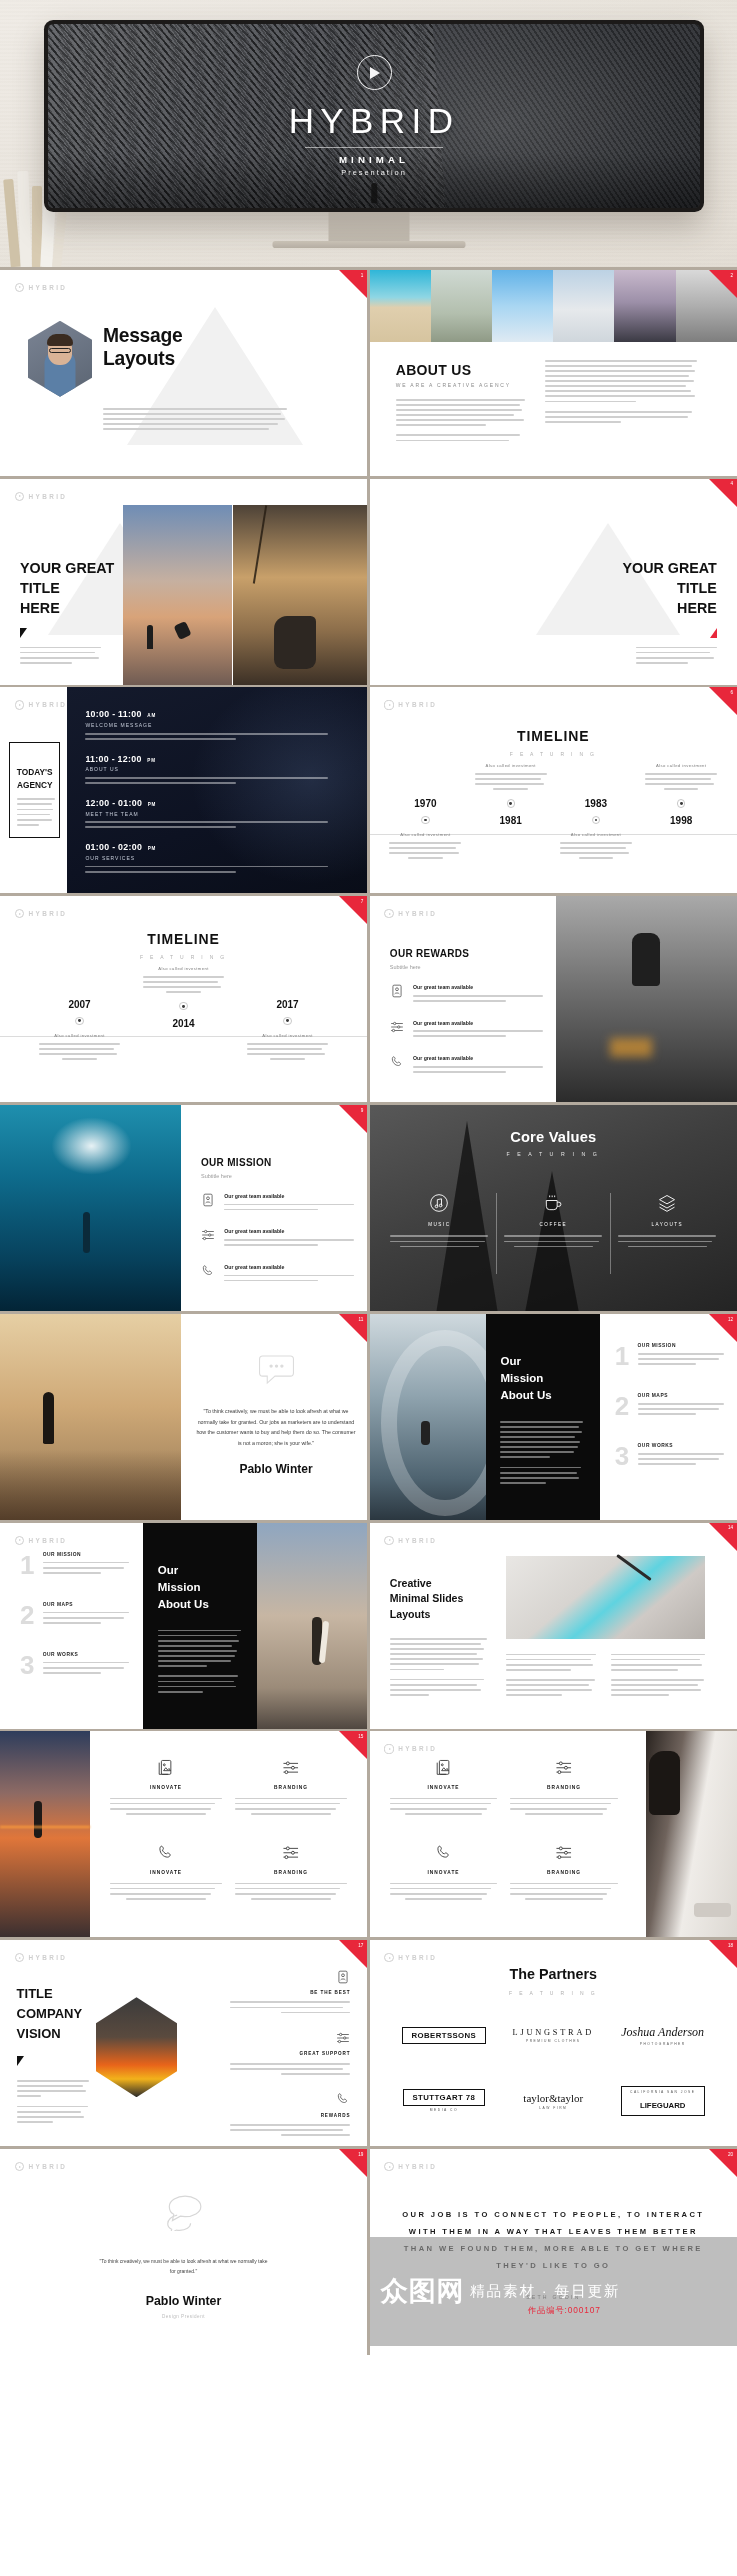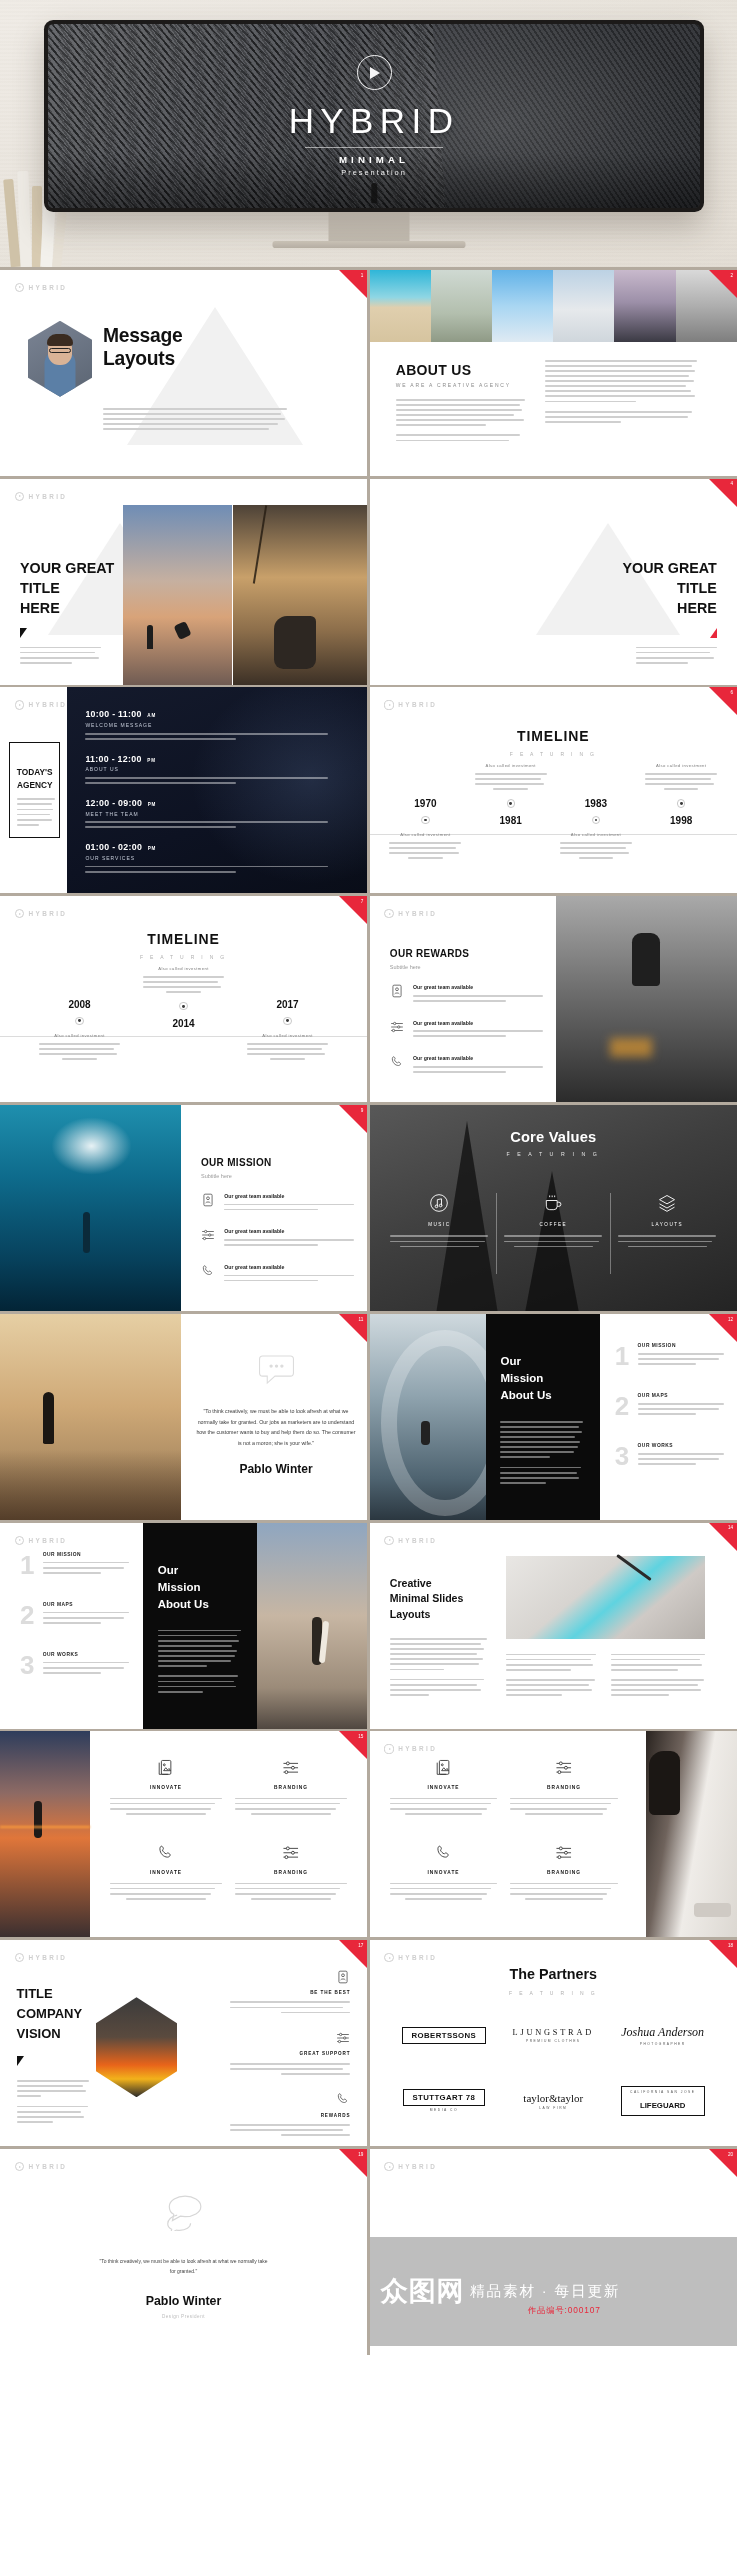--- a/index.html
+++ b/index.html
@@ -405,21 +405,21 @@
               </div>
               <div style="font-size:5px;color:#c5cbd8;letter-spacing:1px;margin-top:2.8px;">ABOUT US</div>
               <div class="lorem white" style="margin-top:4.6px;width:92%">
                   <span style="width:100%"></span>
                   <span style="width:62%"></span>
                 </div>
             </div>
 
             <div style="margin-bottom:14px;">
               <div style="font-size:8.8px;font-weight:700;color:#fff;letter-spacing:0.3px;">
-                <span>12:00 - 09:00</span>
+                <span>12:00 - 01:00</span>
                 <span style="font-size:4.6px;letter-spacing:0.9px;margin-left:2.8px;">PM</span>
               </div>
               <div style="font-size:5px;color:#c5cbd8;letter-spacing:1px;margin-top:2.8px;">MEET THE TEAM</div>
               <div class="lorem white" style="margin-top:4.6px;width:92%">
                   <span style="width:100%"></span>
                   <span style="width:62%"></span>
                 </div>
             </div>
 
             <div>
@@ -526,21 +526,21 @@
         </div>
         <div class="corner"></div>
         <div class="corner-n">7</div>
         <div style="position:absolute;left:0;right:0;top:35px;text-align:center;">
           <div style="font-size:14px;font-weight:700;letter-spacing:0.9px;color:#111;">TIMELINE</div>
           <div style="font-size:5px;letter-spacing:2.8px;color:#b0b0b0;margin-top:6.4px;">F E A T U R I N G</div>
         </div>
         <div class="tl-line" style="top:140px;"></div>
         <div style="position:absolute;left:39px;right:39px;top:70px;display:flex;justify-content:space-between;align-items:flex-start;">
           <div style="width:81px;text-align:center;">
-            <div class="yr" style="margin-top:33px;">2008</div>
+            <div class="yr" style="margin-top:33px;">2007</div>
             <div style="display:flex;justify-content:center;margin-top:6.4px;">
                 <span class="tl-dot">
                   <i></i>
                 </span>
               </div>
             <div class="tl-cap" style="margin-top:8.3px;">Also called investment</div>
             <div class="lorem" style="margin-top:4.6px;">
                 <span style="width:100%"></span>
                 <span style="width:92%"></span>
                 <span style="width:96%"></span>
@@ -1281,20 +1281,24 @@
 
       <div class="slide">
         <div class="hyb">
           <span class="ring">
               <i></i>
             </span>
           <span class="tx">HYBRID</span>
         </div>
         <div class="corner"></div>
         <div class="corner-n">20</div>
+        <div style="position:absolute;left:28px;right:28px;top:57px;text-align:center;">
+          <div style="font-size:7.6px;font-weight:700;letter-spacing:2.4px;line-height:2.25;color:#1a1a1a;">OUR JOB IS TO CONNECT TO PEOPLE, TO INTERACT WITH THEM IN A WAY THAT LEAVES THEM BETTER THAN WE FOUND THEM, MORE ABLE TO GET WHERE THEY'D LIKE TO GO</div>
+          <div style="font-size:5.2px;letter-spacing:2.2px;color:#555;margin-top:20px;">SETH GODIN</div>
+        </div>
 
         <div class="wm">
           <span class="cjk">众图网</span>
           <span class="cjk2">精品素材 · 每日更新</span>
           <span class="code">作品编号:000107</span>
         </div>
       </div>
     </div>
 
   </div>

